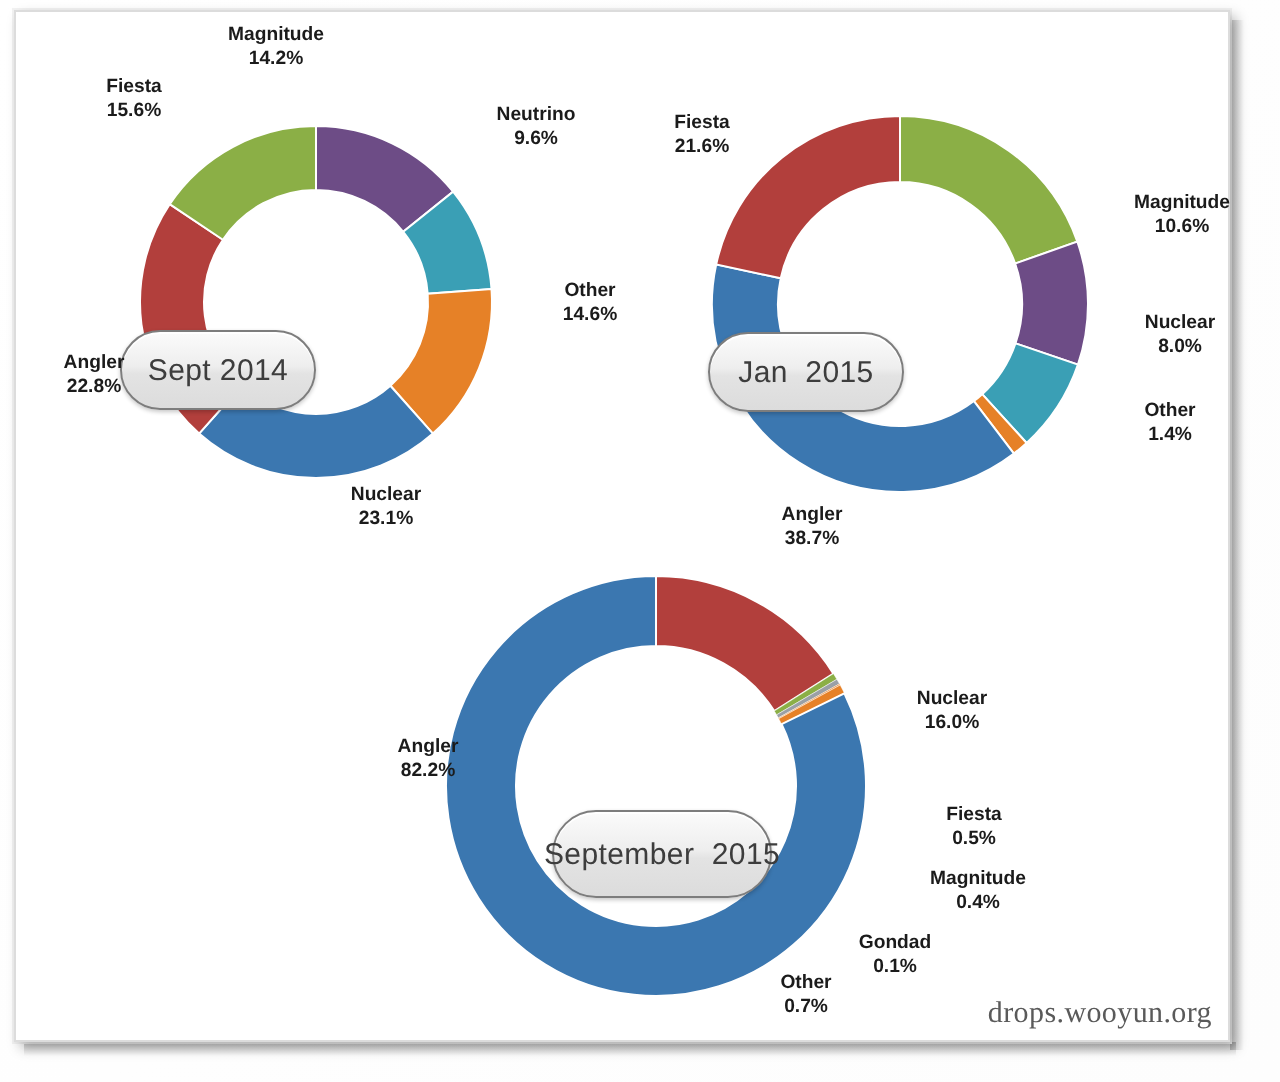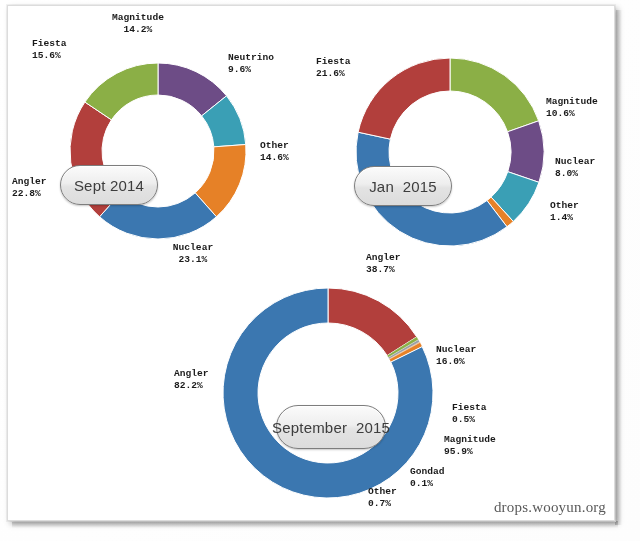--- a/index.html
+++ b/index.html
@@ -37,25 +37,25 @@
     font-family:"Liberation Sans", sans-serif;
     margin-top:33px;
   }
   .lbl{
     position:absolute;
     font-size:9.6px;
     font-weight:bold;
     color:#1b1b1b;
     line-height:1.25;
     white-space:nowrap;
-    font-family:Liberation Mono, monospace;
+    font-family:Liberation Sans, sans-serif;
   }
   .lbl .pct{display:block;}
   .lbl.ctr{text-align:center;}
-  .lbl.lft{text-align:left;}
+  .lbl.lft{text-align:center;}
 
   #watermark{
     position:absolute;
     right:8px;bottom:4px;
     font-size:15px;
     color:#5a5a5a;
     font-family:"Liberation Serif", serif;
     letter-spacing:0.2px;
   }
   .shadow-strip{
@@ -178,21 +178,21 @@
       <span class="pct">16.0%</span>
     </div>
 
     <div class="lbl lft" style="left:264px;top:118px;width:70px;">
       <span>Fiesta</span>
       <span class="pct">0.5%</span>
     </div>
 
     <div class="lbl lft" style="left:256px;top:150px;width:90px;">
       <span>Magnitude</span>
-      <span class="pct">95.9%</span>
+      <span class="pct">0.4%</span>
     </div>
 
     <div class="lbl lft" style="left:222px;top:182px;width:75px;">
       <span>Gondad</span>
       <span class="pct">0.1%</span>
     </div>
 
     <div class="lbl lft" style="left:180px;top:202px;width:70px;">
       <span>Other</span>
       <span class="pct">0.7%</span>

